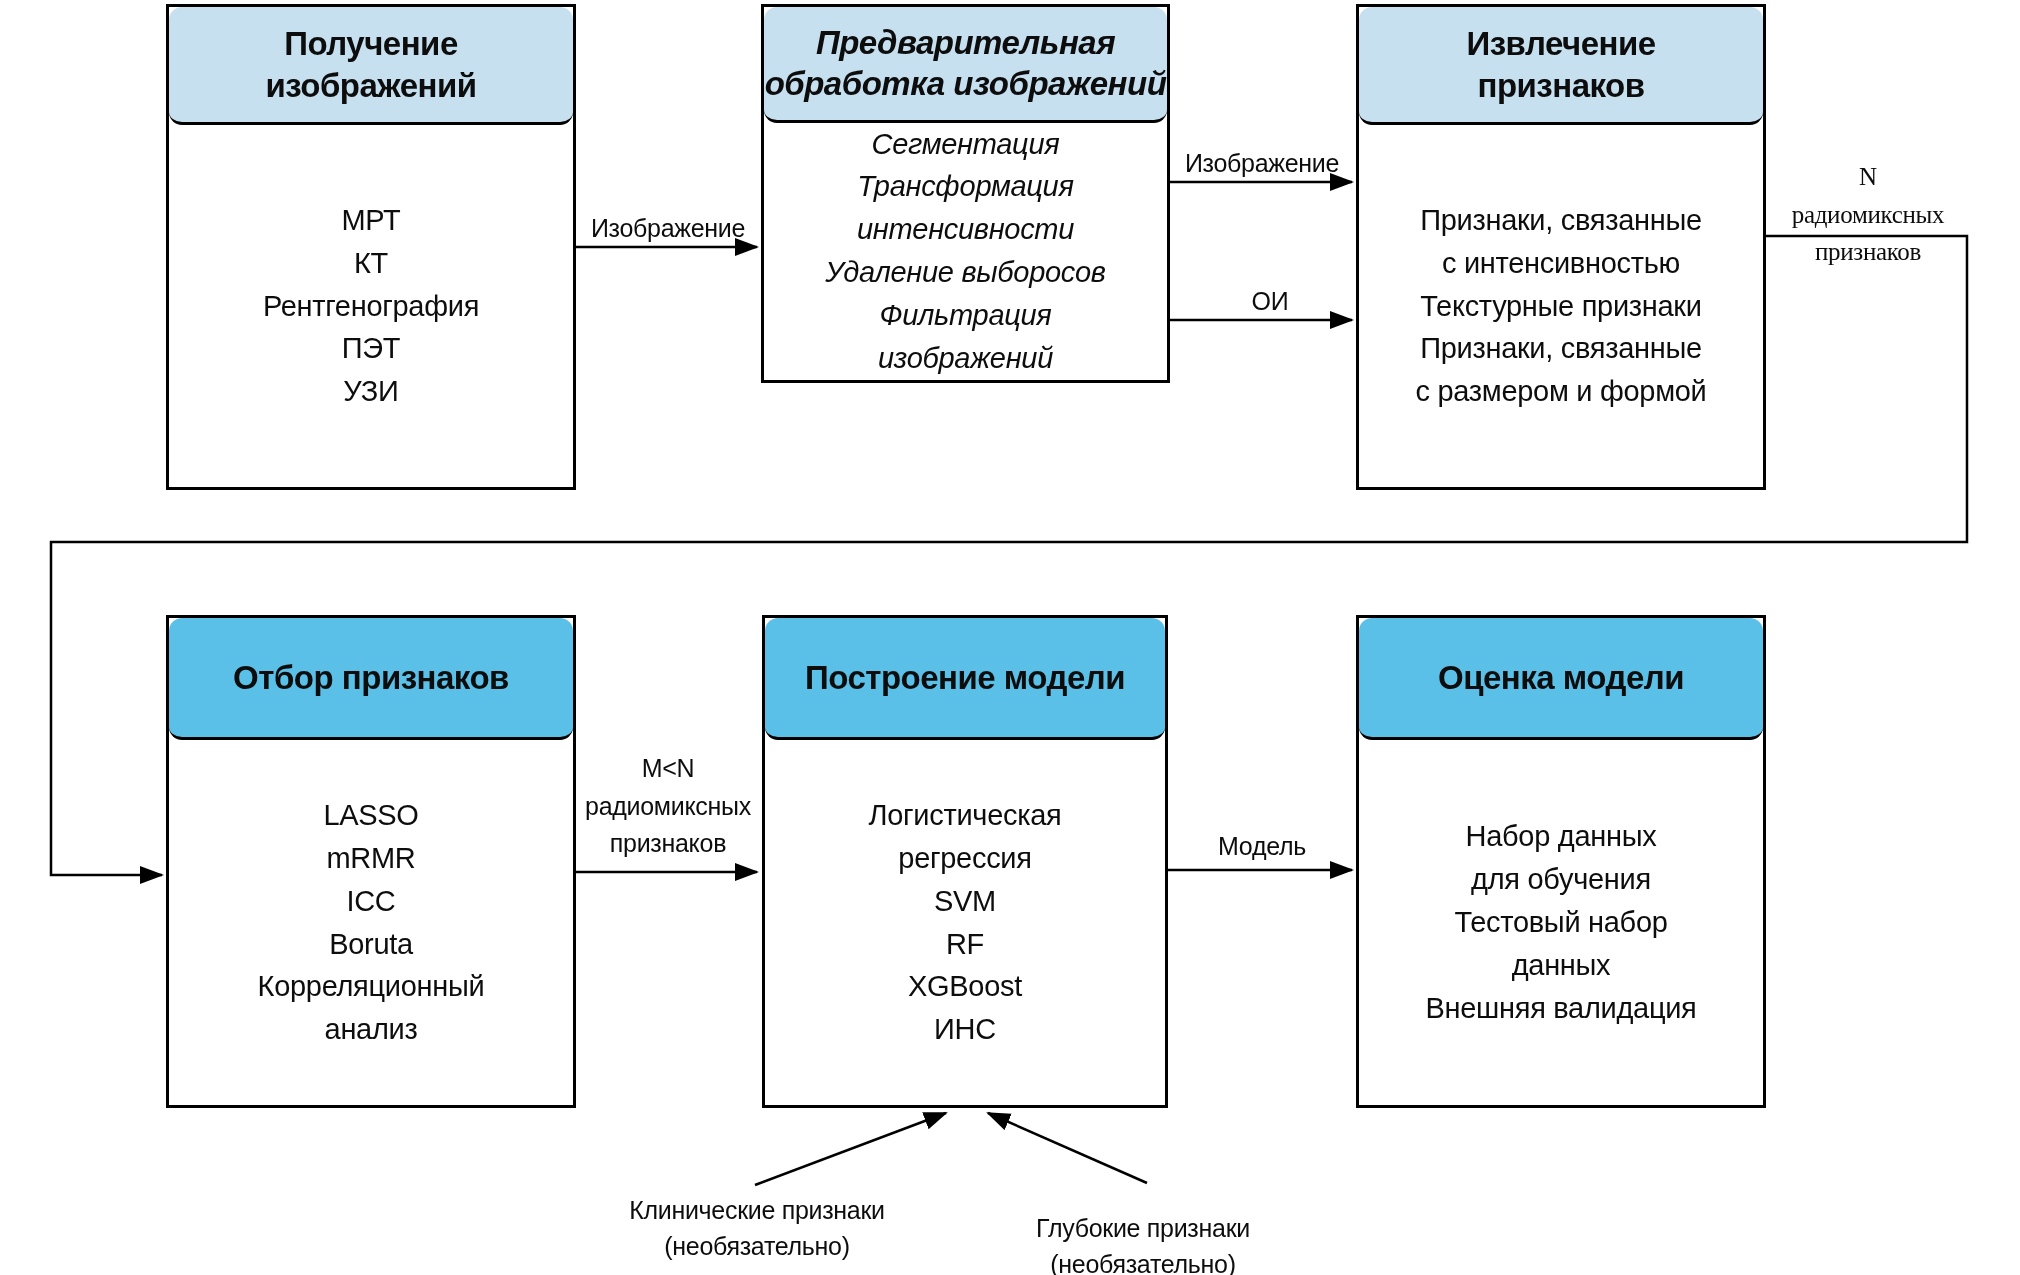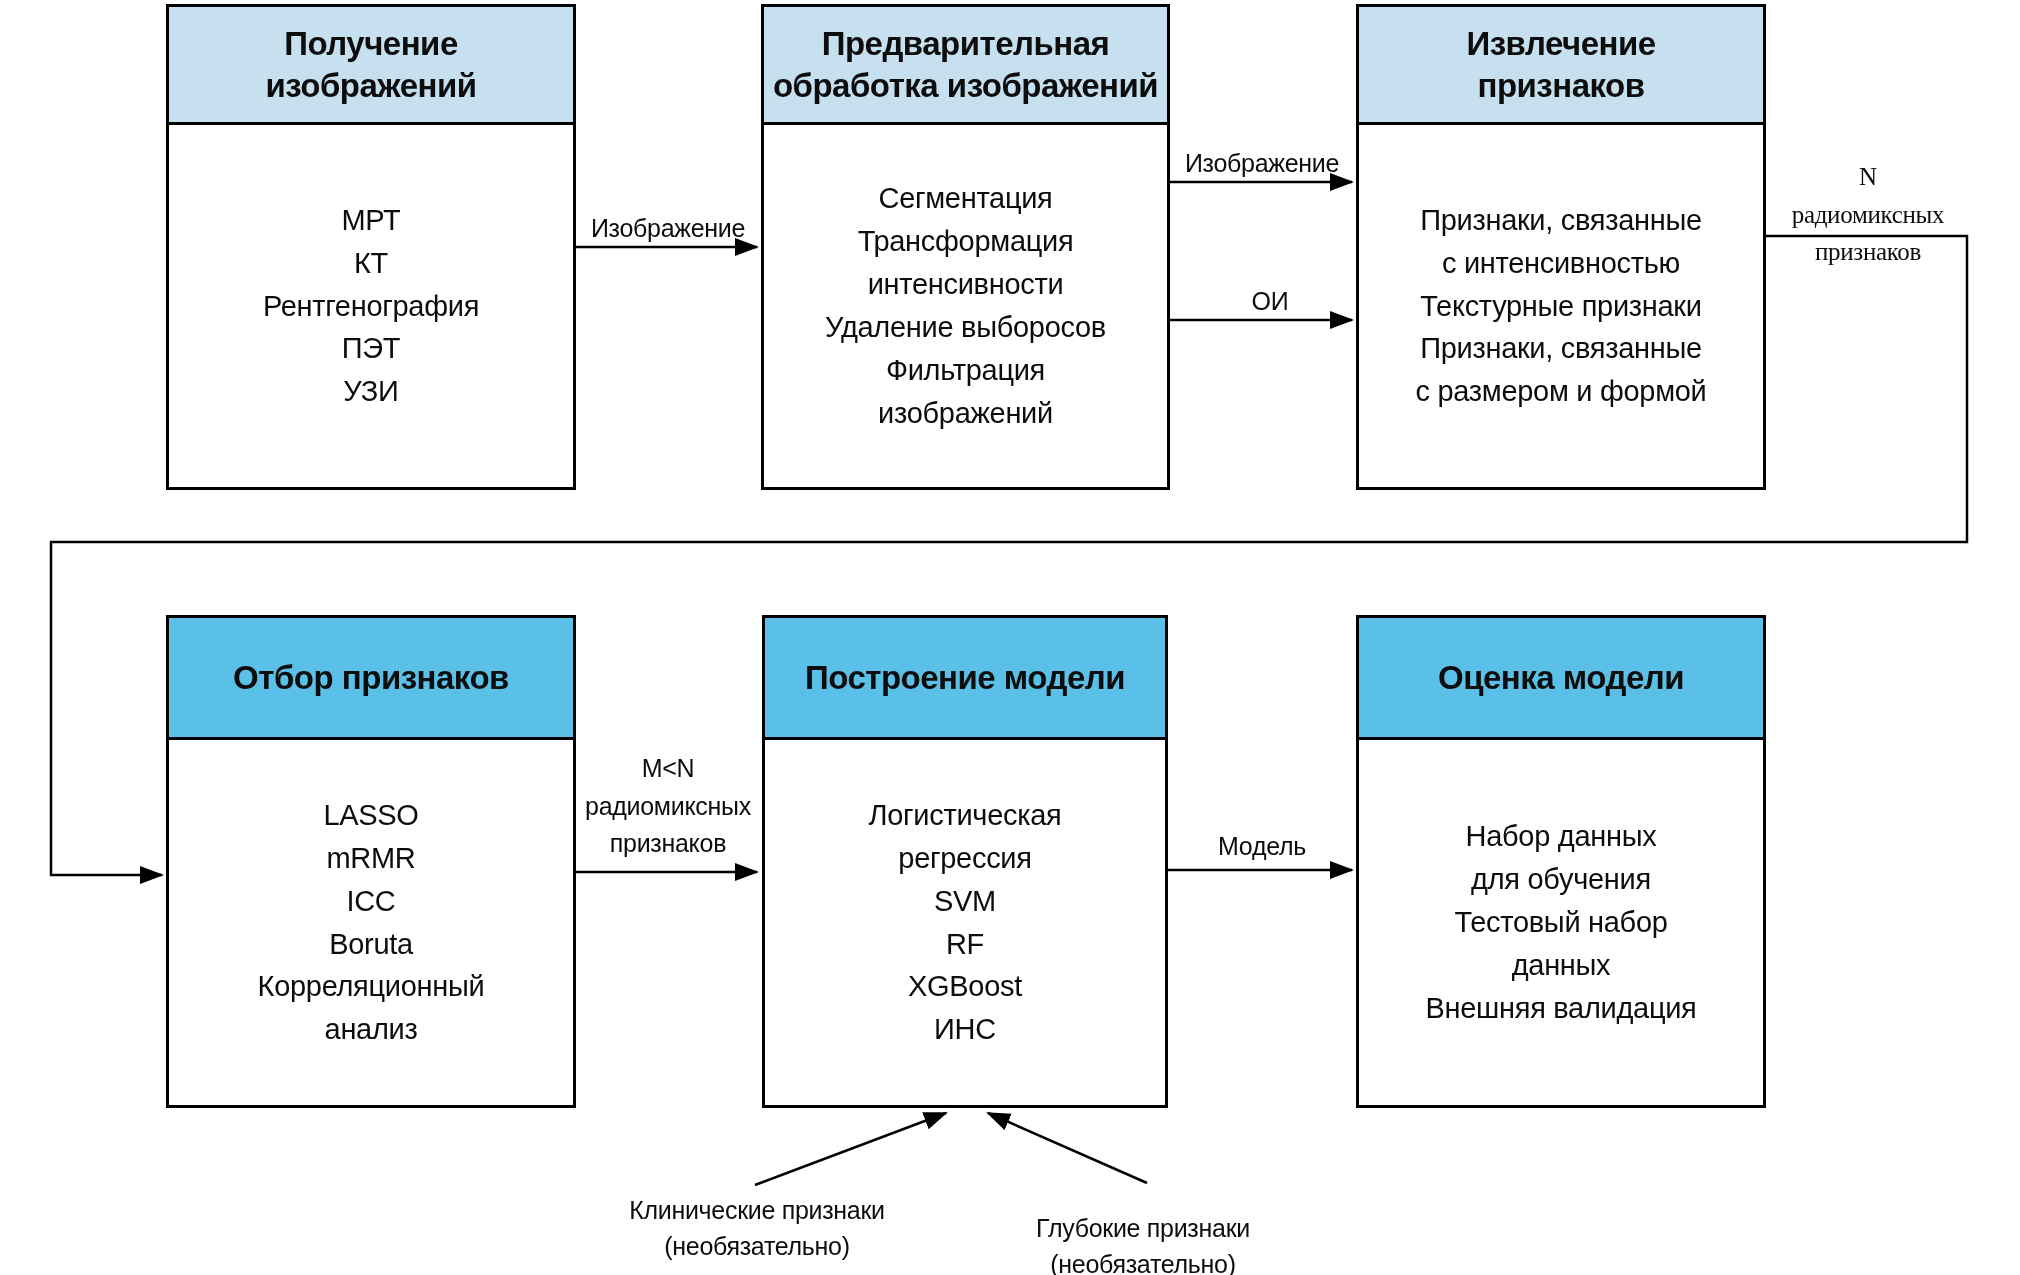--- a/index.html
+++ b/index.html
@@ -32,20 +32,21 @@
     border-bottom: 3px solid #000000;
     display: flex;
     align-items: center;
     justify-content: center;
     text-align: center;
     font-weight: bold;
     font-size: 33px;
     line-height: 1.25;
     letter-spacing: -0.5px;
     white-space: pre-line;
+    border-radius: 13px;
   }
   .row-top .hd { height: 118px; background: var(--header-top, #c6e0f0); }
   .row-bottom .hd { height: 122px; background: var(--header-bottom, #5bc0e8); }
   .fbox .bd {
     flex: 1;
     display: flex;
     align-items: center;
     justify-content: center;
     text-align: center;
     font-size: 29px;
@@ -89,21 +90,21 @@
   <div class="fbox row-top" style="left:166px; top:4px; width:410px; height:486px;">
     <div class="hd">Получение
 изображений</div>
     <div class="bd">МРТ
 КТ
 Рентгенография
 ПЭТ
 УЗИ</div>
   </div>
 
-  <div class="fbox row-top" style="left:761px; top:4px; width:409px; height:486px;">
+  <div class="fbox row-top" style="left:761px; top:4px; width:409px; height:379px;font-style:italic;">
     <div class="hd">Предварительная
 обработка изображений</div>
     <div class="bd">Сегментация
 Трансформация
 интенсивности
 Удаление выборосов
 Фильтрация
 изображений</div>
   </div>
 

